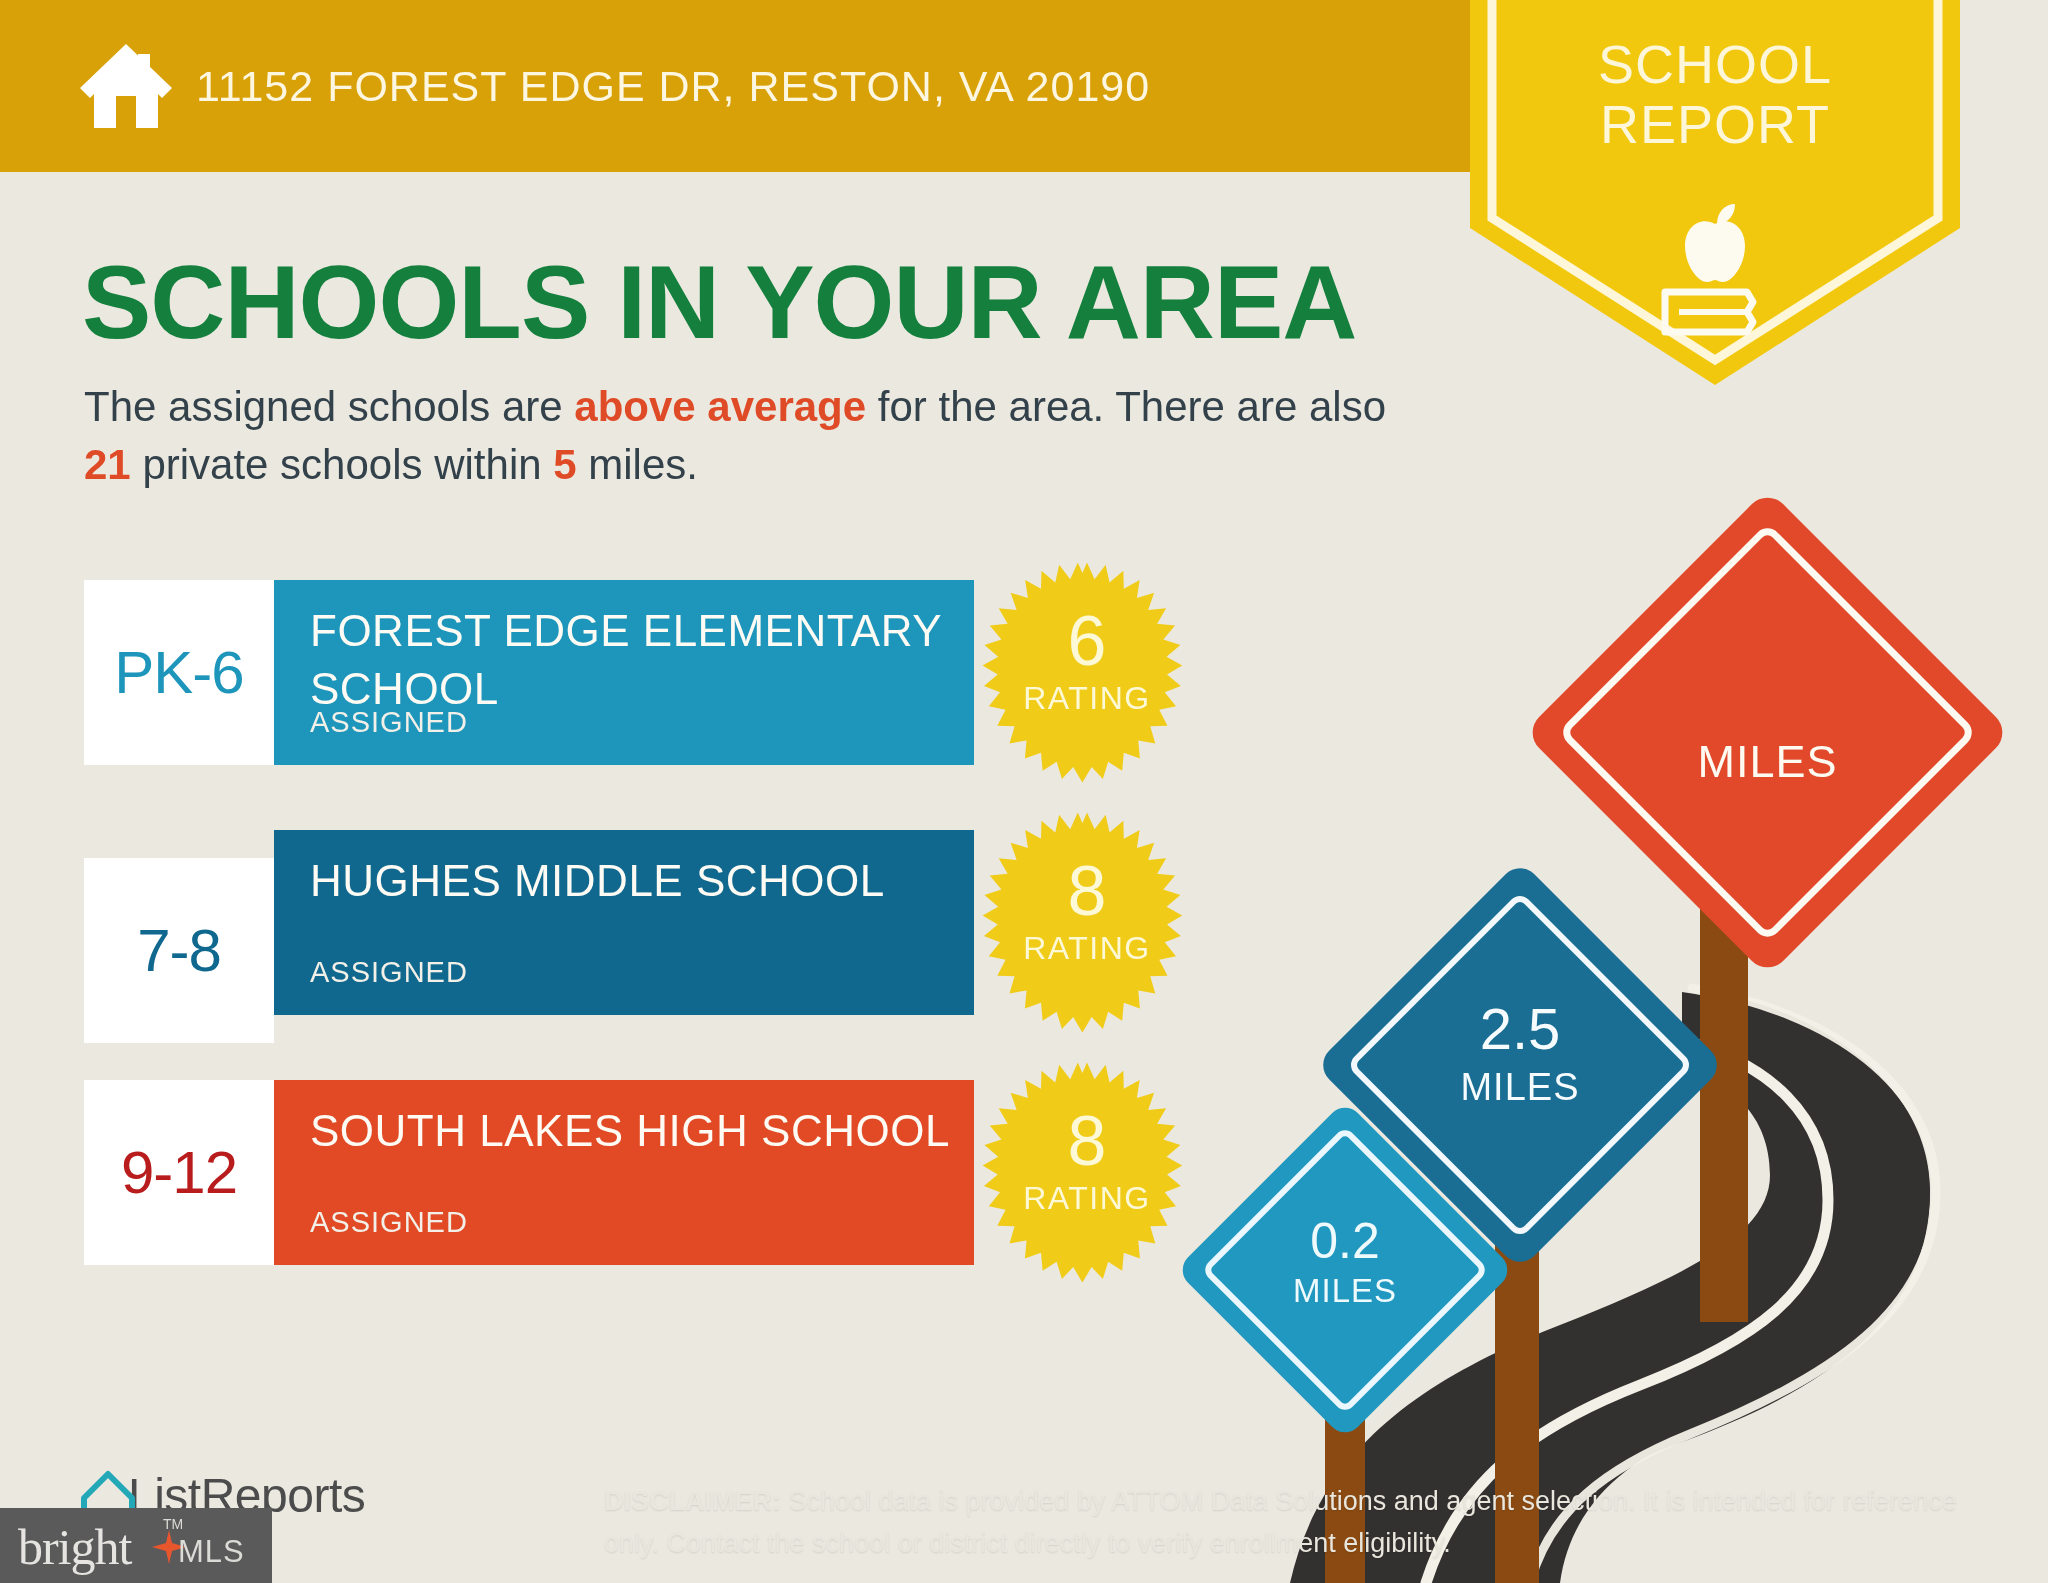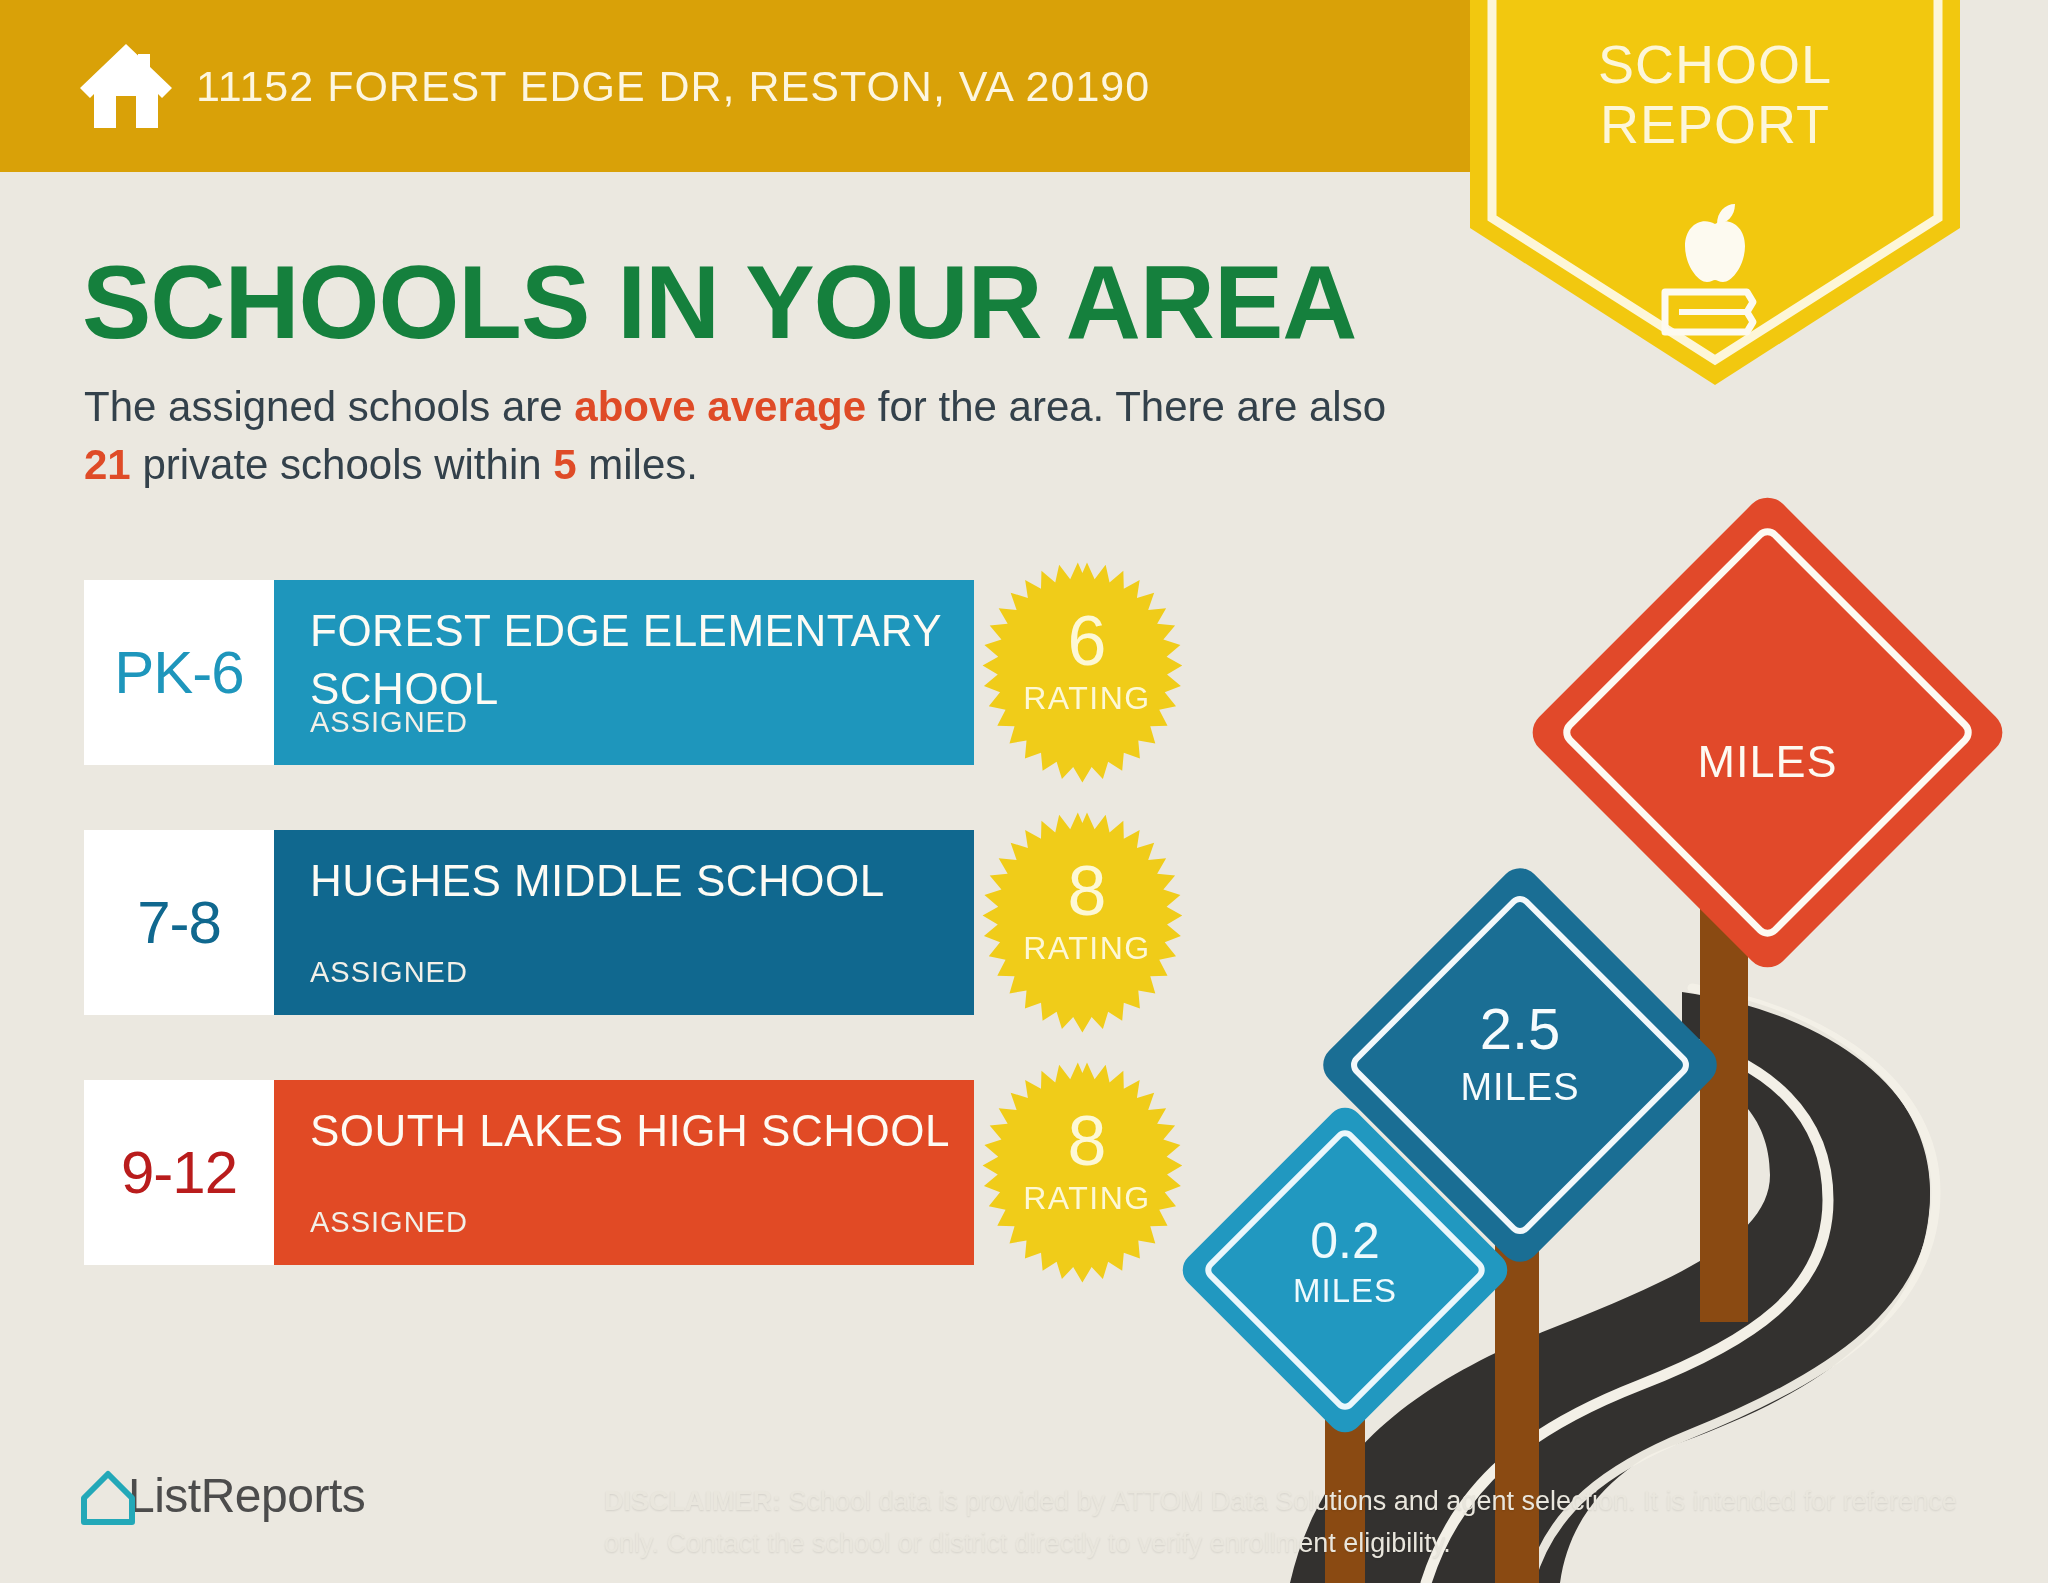--- a/index.html
+++ b/index.html
@@ -237,21 +237,21 @@
       <div class="starburst">
         <svg width="230" height="230" viewBox="0 0 100 100" xmlns="http://www.w3.org/2000/svg" style="position:absolute;left:0;top:0;">
           <polygon fill="#f0cc19" points="50,2 53.3,9.2 58.1,2.9 59.8,10.6 65.8,5.5 66,13.4 72.9,9.6 71.7,17.4 79.2,15.1 76.6,22.6 84.4,21.8 80.5,28.6 88.3,29.4 83.2,35.4 90.6,37.8 84.6,42.9 91.4,46.7 84.8,50.7 90.8,55.6 83.8,58.4 88.7,64.5 81.4,66 85,72.9 77.5,73.1 79.7,80.6 72.3,79.4 73,87.2 66,84.7 65.3,92.5 59.2,88.6 56.9,96.1 52,90.9 48,97.6 44,90.9 39.1,96.1 36.8,88.6 30.7,92.5 30,84.7 23,87.2 23.7,79.4 16.3,80.6 18.5,73.1 11,72.9 14.6,66 7.3,64.5 12.2,58.4 5.2,55.6 11.2,50.7 4.6,46.7 11.4,42.9 5.4,37.8 12.8,35.4 7.7,29.4 15.5,28.6 11.6,21.8 19.4,22.6 16.8,15.1 24.3,17.4 23.1,9.6 30,13.4 30.2,5.5 36.2,10.6 37.9,2.9 42.7,9.2 46,2 48,6.5"></polygon>
         </svg>
         <div class="star-num">6</div>
         <div class="star-rating">RATING</div>
       </div>
     </div>
 
     <div class="school-row" style="top:830px;">
-      <div class="row-grade" style="color:#10688f;">7-8</div>
+      <div class="row-grade" style="color:#10688f;margin-top:28px;">7-8</div>
       <div class="row-body" style="background:#10688f;">
         <div class="row-name">HUGHES MIDDLE SCHOOL</div>
         <div class="row-assigned">ASSIGNED</div>
       </div>
       <div class="starburst">
         <svg width="230" height="230" viewBox="0 0 100 100" xmlns="http://www.w3.org/2000/svg" style="position:absolute;left:0;top:0;">
           <polygon fill="#f0cc19" points="50,2 53.3,9.2 58.1,2.9 59.8,10.6 65.8,5.5 66,13.4 72.9,9.6 71.7,17.4 79.2,15.1 76.6,22.6 84.4,21.8 80.5,28.6 88.3,29.4 83.2,35.4 90.6,37.8 84.6,42.9 91.4,46.7 84.8,50.7 90.8,55.6 83.8,58.4 88.7,64.5 81.4,66 85,72.9 77.5,73.1 79.7,80.6 72.3,79.4 73,87.2 66,84.7 65.3,92.5 59.2,88.6 56.9,96.1 52,90.9 48,97.6 44,90.9 39.1,96.1 36.8,88.6 30.7,92.5 30,84.7 23,87.2 23.7,79.4 16.3,80.6 18.5,73.1 11,72.9 14.6,66 7.3,64.5 12.2,58.4 5.2,55.6 11.2,50.7 4.6,46.7 11.4,42.9 5.4,37.8 12.8,35.4 7.7,29.4 15.5,28.6 11.6,21.8 19.4,22.6 16.8,15.1 24.3,17.4 23.1,9.6 30,13.4 30.2,5.5 36.2,10.6 37.9,2.9 42.7,9.2 46,2 48,6.5"></polygon>
         </svg>
         <div class="star-num">8</div>
         <div class="star-rating">RATING</div>
@@ -278,14 +278,24 @@
     <b>DISCLAIMER:</b><span> School data is provided by ATTOM Data Solutions and agent selection. It is intended for reference only. Contact the school or district directly to verify enrollment eligibility.</span>
   </div>
 
   <div class="lr-logo">
     <svg width="60" height="60" viewBox="0 0 60 60" xmlns="http://www.w3.org/2000/svg">
       <path d="M30 6 L54 30 L54 54 L6 54 L6 30 Z" fill="none" stroke="#23a8b8" stroke-width="6" stroke-linejoin="round"></path>
     </svg>
   </div>
   <div class="lr-logo-text">ListReports</div>
 
+  <div class="bright-box">
+    <div class="bright-brand">bright</div>
+    <div class="bright-spark">
+      <svg width="34" height="34" viewBox="0 0 34 34" xmlns="http://www.w3.org/2000/svg">
+        <path d="M17 0 L20 13 L34 17 L20 21 L17 34 L14 21 L0 17 L14 13 Z" fill="#e8562e"></path>
+      </svg>
+    </div>
+    <div class="bright-tm">TM</div>
+    <div class="bright-mls">MLS</div>
+  </div>
 
 </div>
 
 </body></html>

